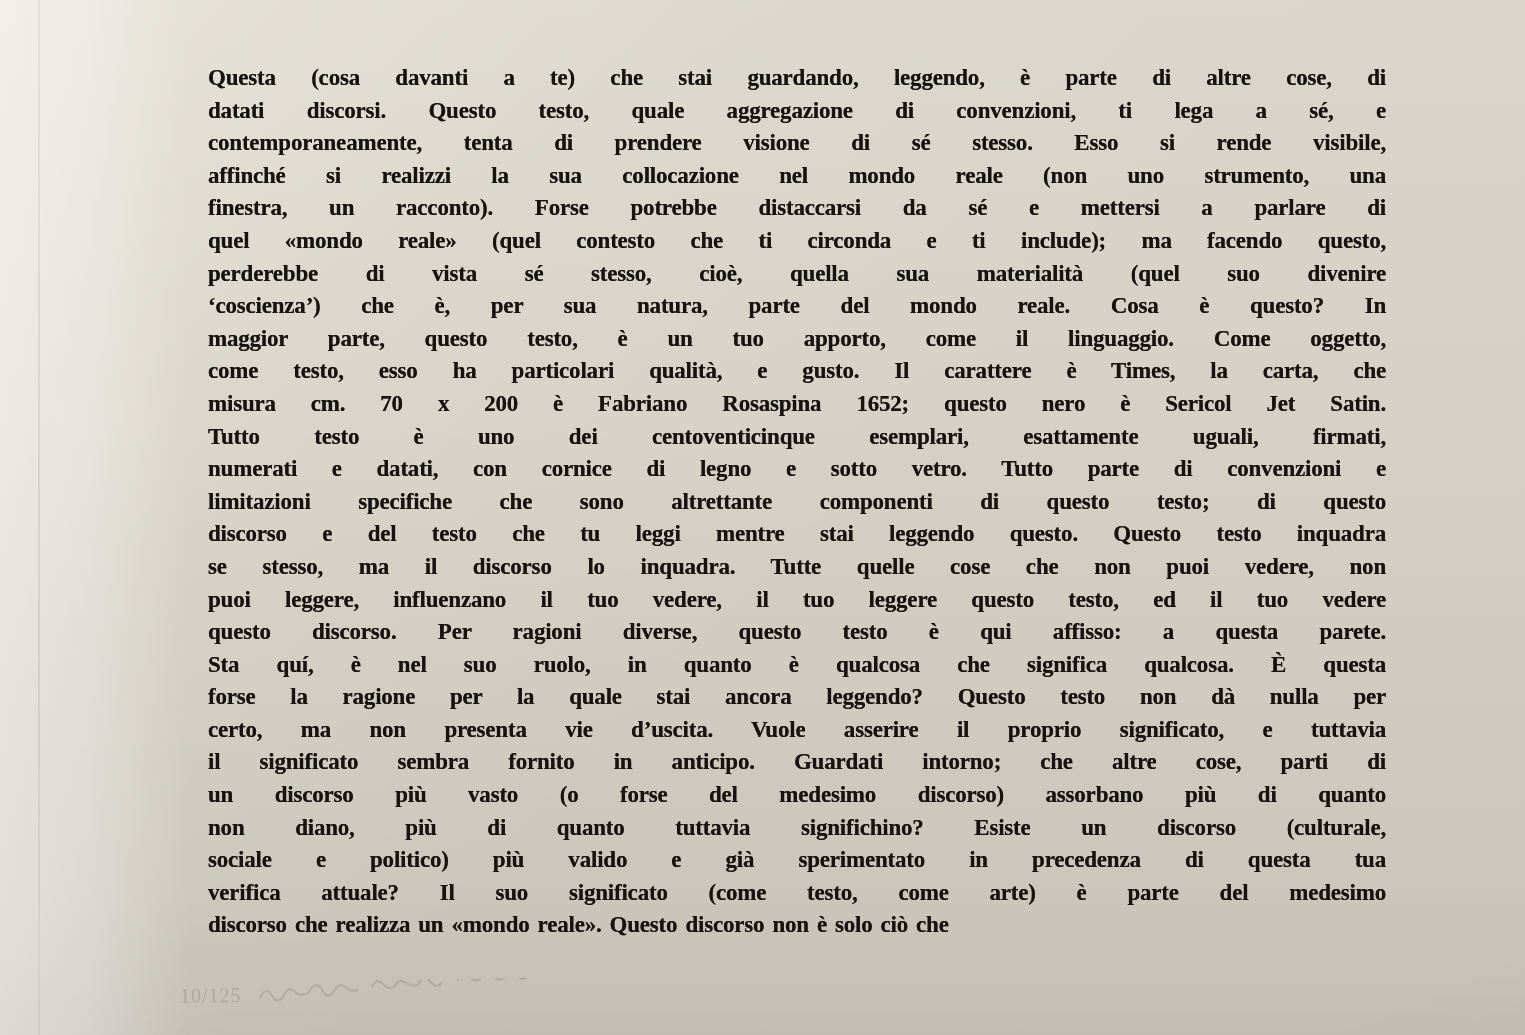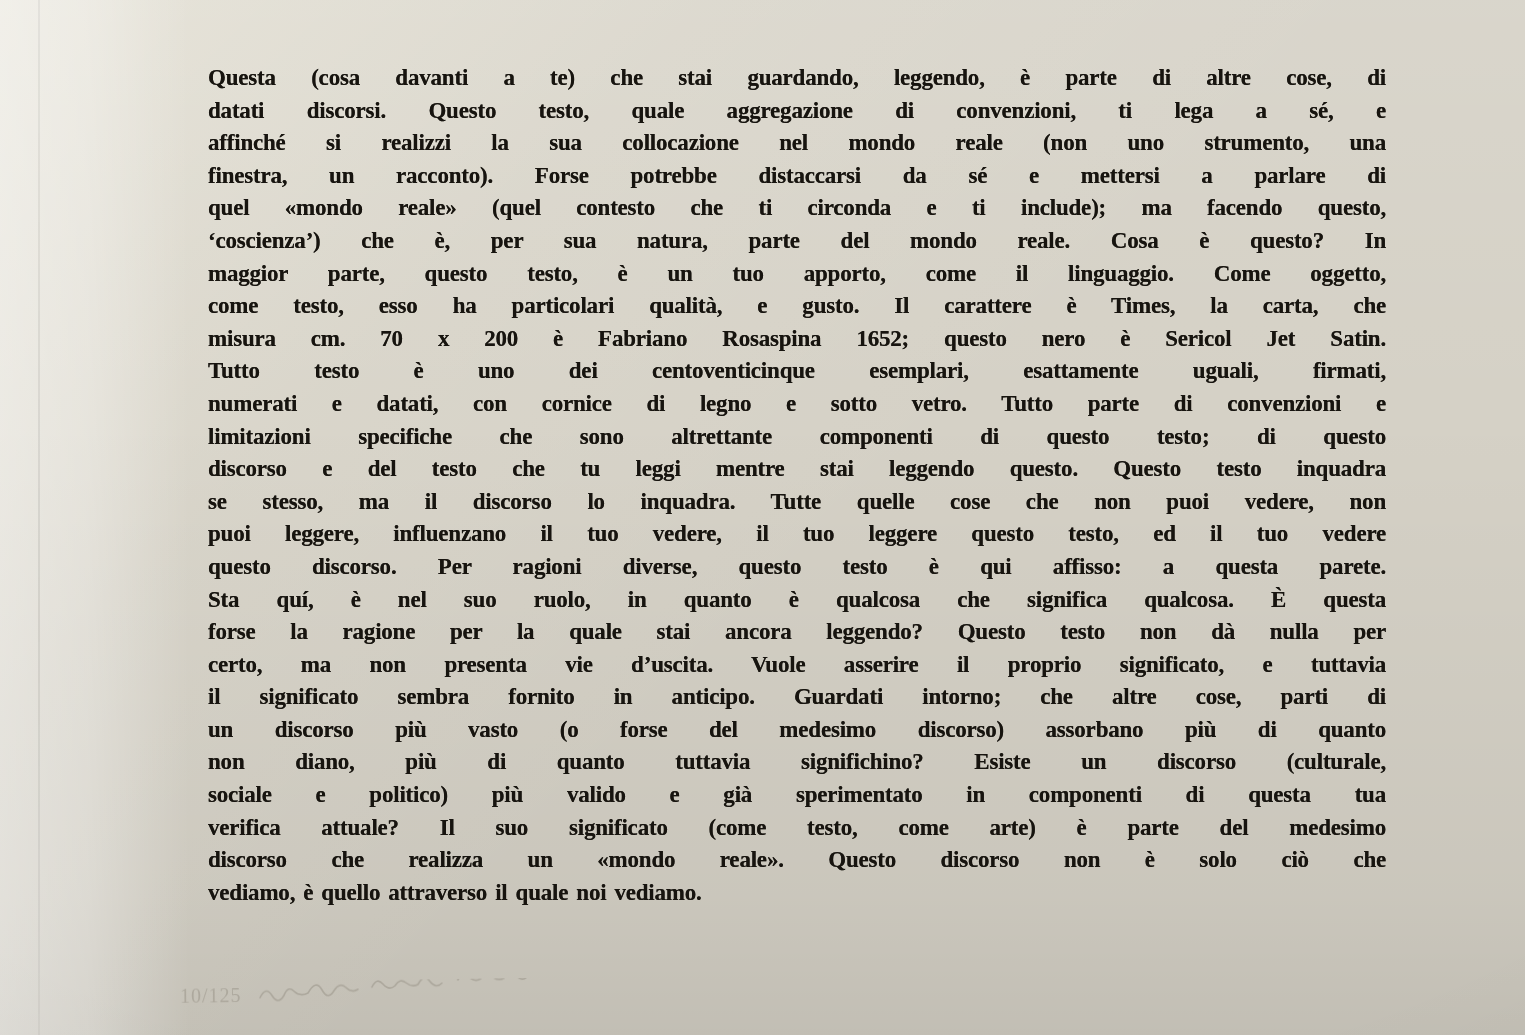--- a/index.html
+++ b/index.html
@@ -96,44 +96,45 @@
 <body>
 
 <div class="photo">
 
   <div class="crease"></div>
 
   <div class="text-block">
 
   <div class="line">Questa (cosa davanti a te) che stai guardando, leggendo, è parte di altre cose, di</div>
       <div class="line">datati discorsi. Questo testo, quale aggregazione di convenzioni, ti lega a sé, e</div>
+      <div class="line">contemporaneamente, tenta di prendere visione di sé stesso. Esso si rende visibile,</div>
       <div class="line">affinché si realizzi la sua collocazione nel mondo reale (non uno strumento, una</div>
       <div class="line">finestra, un racconto). Forse potrebbe distaccarsi da sé e mettersi a parlare di</div>
       <div class="line">quel «mondo reale» (quel contesto che ti circonda e ti include); ma facendo questo,</div>
+      <div class="line">perderebbe di vista sé stesso, cioè, quella sua materialità (quel suo divenire</div>
       <div class="line">‘coscienza’) che è, per sua natura, parte del mondo reale. Cosa è questo? In</div>
       <div class="line">maggior parte, questo testo, è un tuo apporto, come il linguaggio. Come oggetto,</div>
       <div class="line">come testo, esso ha particolari qualità, e gusto. Il carattere è Times, la carta, che</div>
       <div class="line">misura cm. 70 x 200 è Fabriano Rosaspina 1652; questo nero è Sericol Jet Satin.</div>
       <div class="line">Tutto testo è uno dei centoventicinque esemplari, esattamente uguali, firmati,</div>
       <div class="line">numerati e datati, con cornice di legno e sotto vetro. Tutto parte di convenzioni e</div>
       <div class="line">limitazioni specifiche che sono altrettante componenti di questo testo; di questo</div>
       <div class="line">discorso e del testo che tu leggi mentre stai leggendo questo. Questo testo inquadra</div>
       <div class="line">se stesso, ma il discorso lo inquadra. Tutte quelle cose che non puoi vedere, non</div>
       <div class="line">puoi leggere, influenzano il tuo vedere, il tuo leggere questo testo, ed il tuo vedere</div>
       <div class="line">questo discorso. Per ragioni diverse, questo testo è qui affisso: a questa parete.</div>
       <div class="line">Sta quí, è nel suo ruolo, in quanto è qualcosa che significa qualcosa. È questa</div>
       <div class="line">forse la ragione per la quale stai ancora leggendo? Questo testo non dà nulla per</div>
       <div class="line">certo, ma non presenta vie d’uscita. Vuole asserire il proprio significato, e tuttavia</div>
       <div class="line">il significato sembra fornito in anticipo. Guardati intorno; che altre cose, parti di</div>
       <div class="line">un discorso più vasto (o forse del medesimo discorso) assorbano più di quanto</div>
       <div class="line">non diano, più di quanto tuttavia significhino? Esiste un discorso (culturale,</div>
-      <div class="line">sociale e politico) più valido e già sperimentato in componenti di questa tua</div>
+      <div class="line">sociale e politico) più valido e già sperimentato in precedenza di questa tua</div>
       <div class="line">verifica attuale? Il suo significato (come testo, come arte) è parte del medesimo</div>
       <div class="line">discorso che realizza un «mondo reale». Questo discorso non è solo ciò che</div>
-      <div class="line">vediamo, è quello attraverso il quale noi vediamo.</div>
     </div>
 
   <div class="pencil">
     <span class="edition">10/125</span>
     <span>
       <svg width="330" height="26" viewBox="0 0 330 26" fill="none" xmlns="http://www.w3.org/2000/svg">
         <path d="M4 16 q6 -12 12 -2 t12 0 q4 -10 10 -4 t14 2 q8 -14 14 -3 t12 1 q6 -9 12 -3 t12 2 m14 -2 q5 -10 11 -3 t12 2 q5 -8 11 -3 t12 2 q6 -11 12 -3 t12 2 m16 -3 q5 -9 11 -3 t12 2 q5 -7 11 -2 t12 2 q6 -10 12 -3 t11 2 q4 -6 9 -2 l6 -8" stroke="currentColor" stroke-width="1.6" stroke-linecap="round"></path>
       </svg>
     </span>
   </div>

